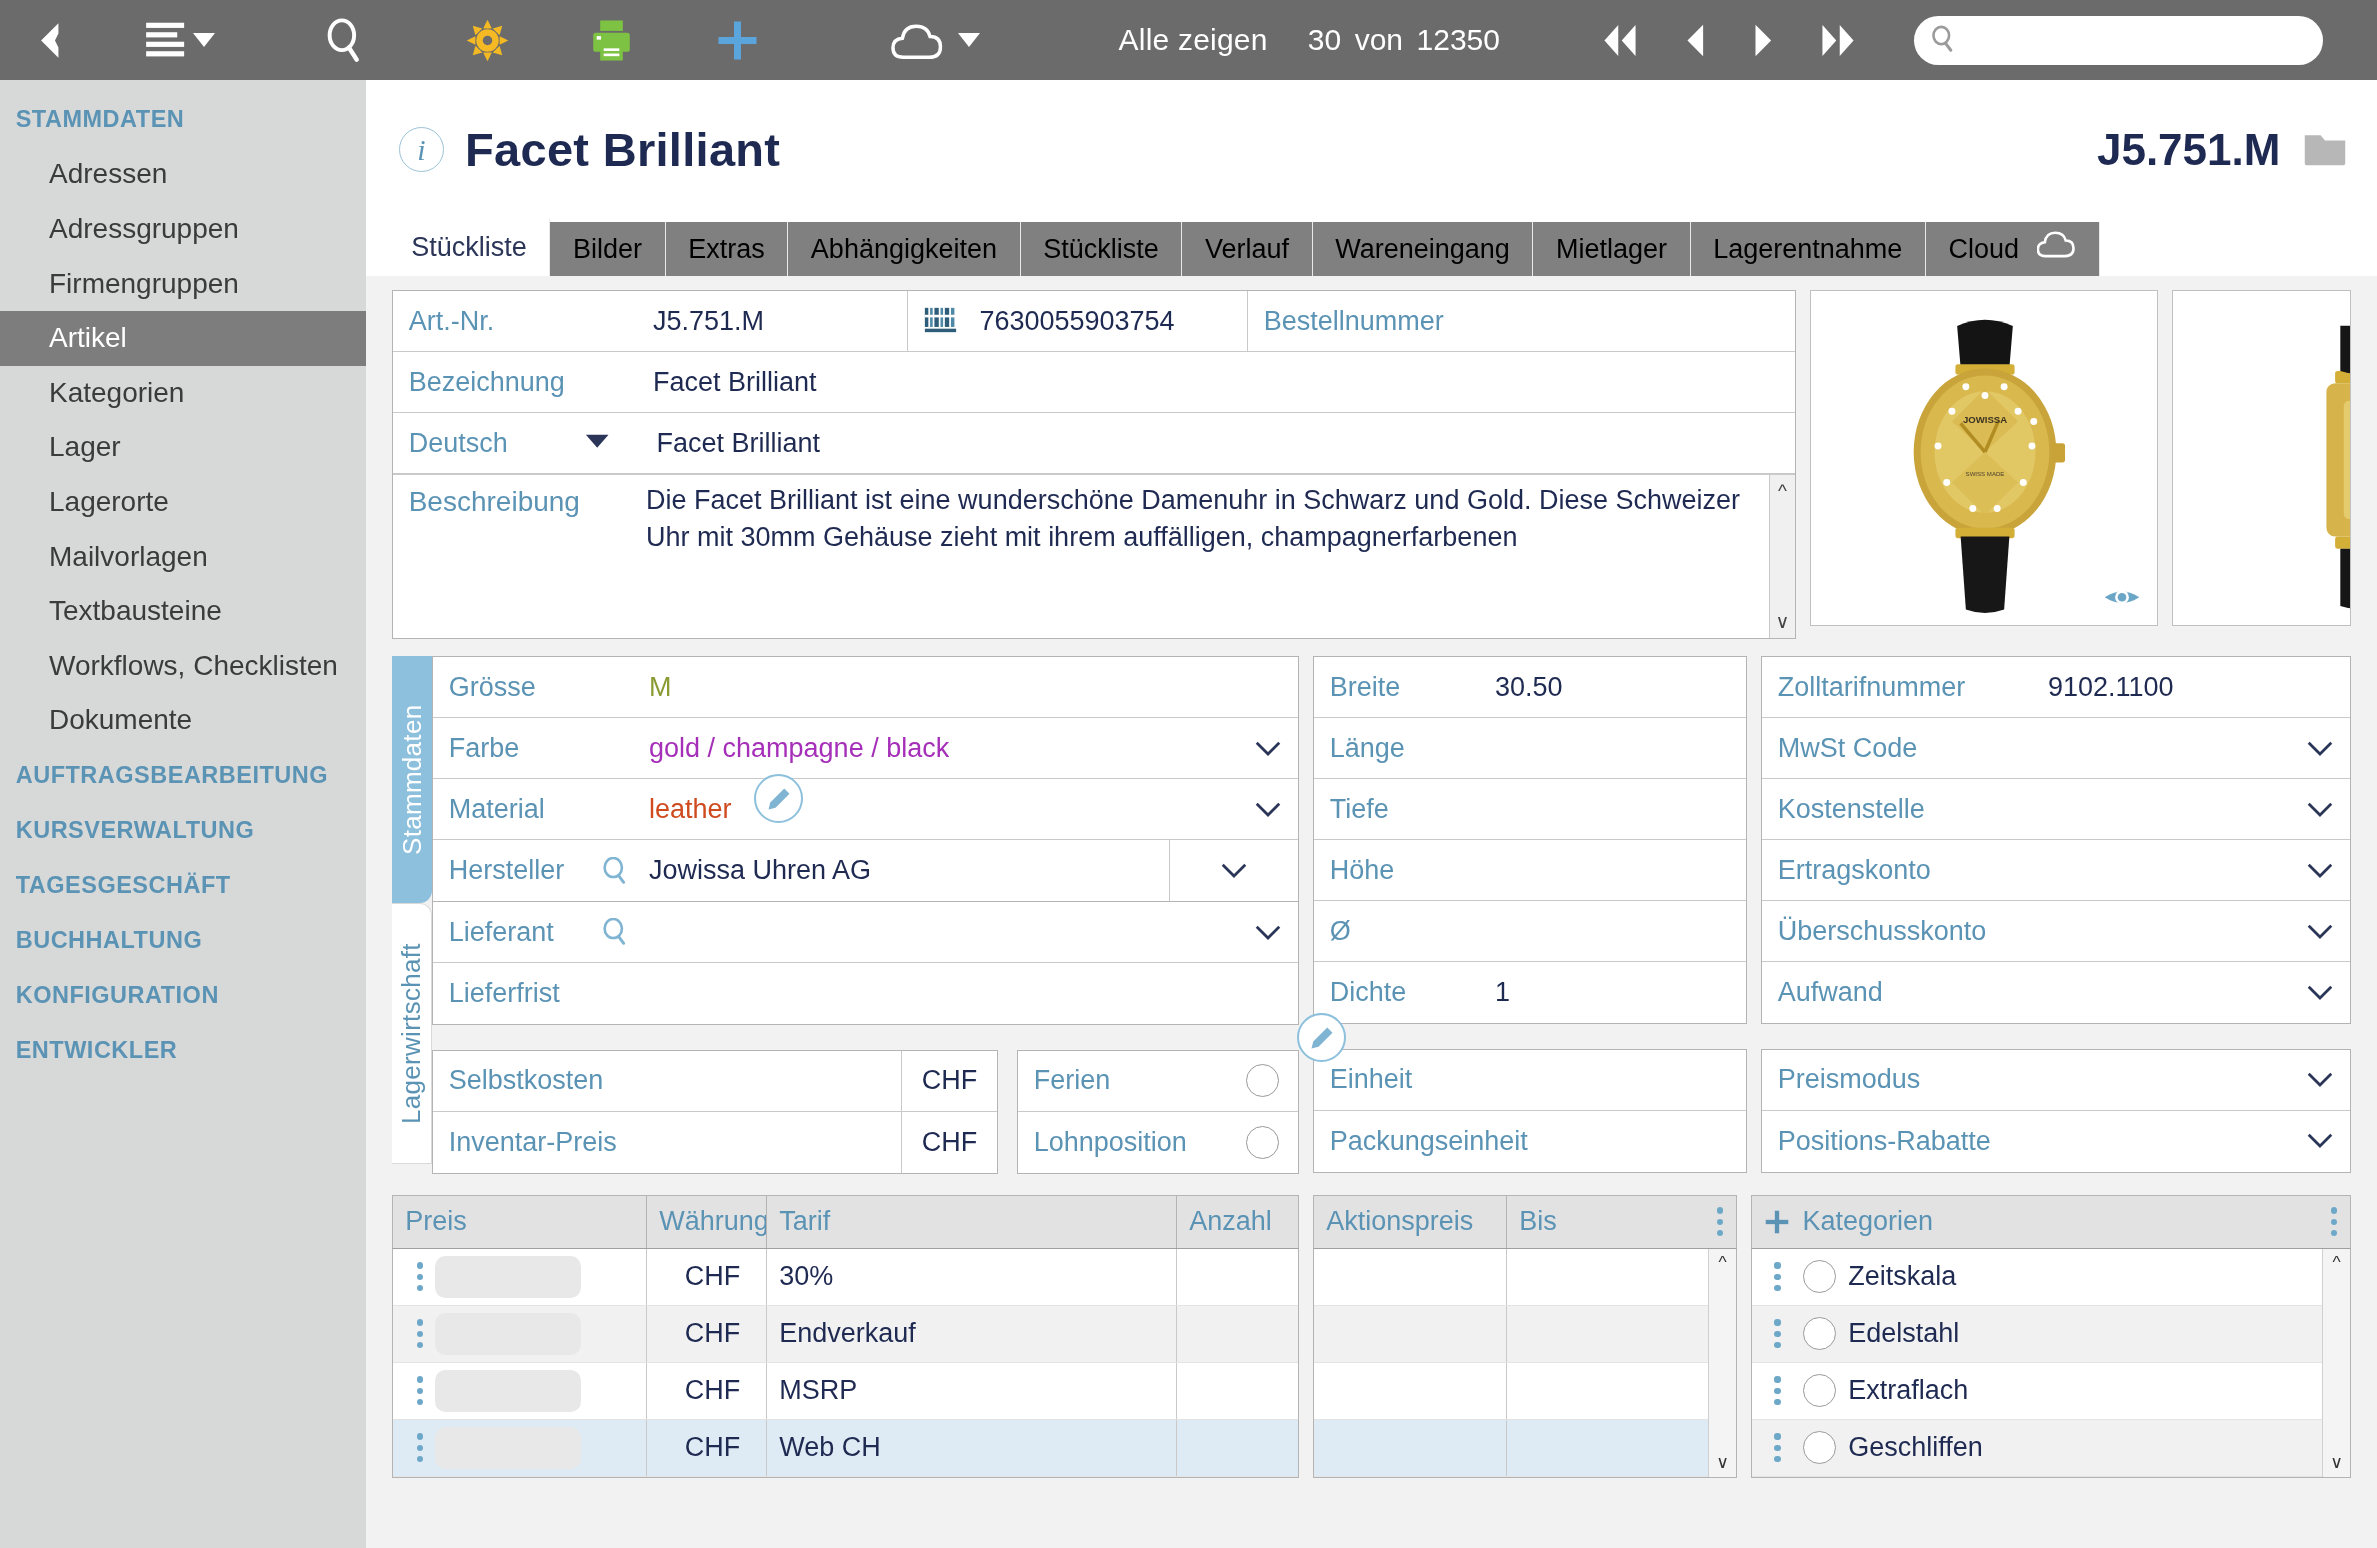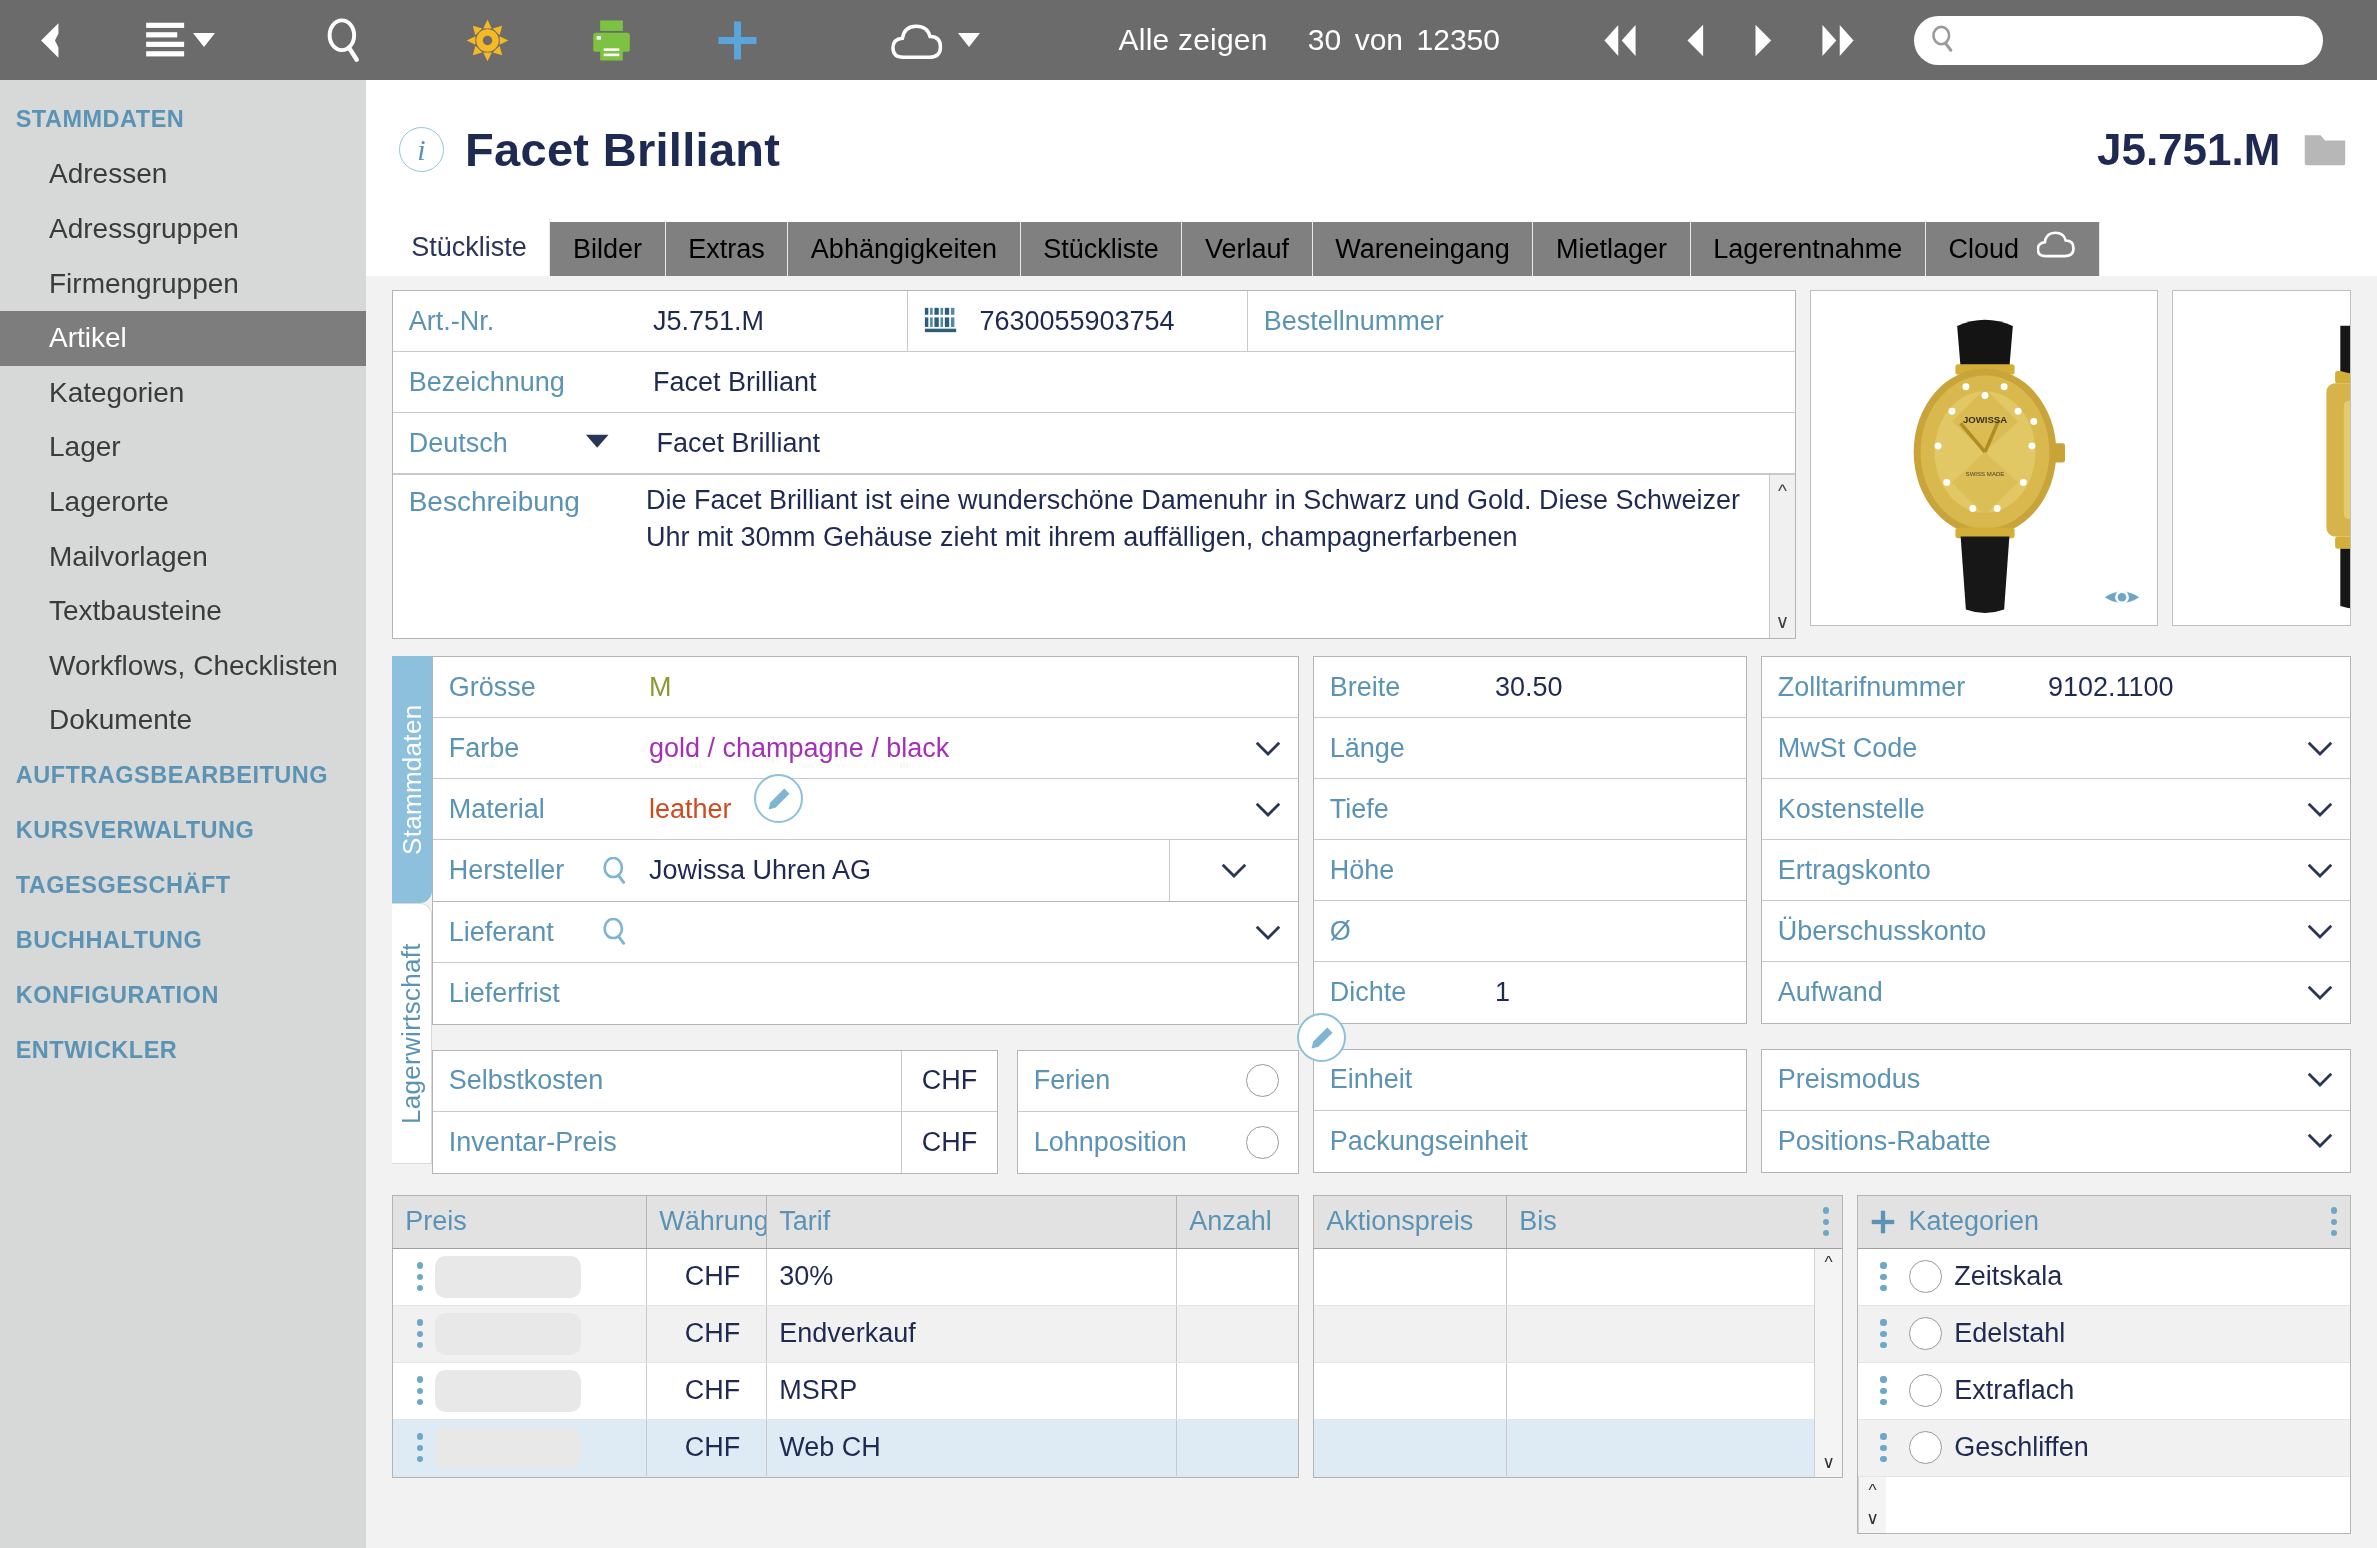--- a/index.html
+++ b/index.html
@@ -744,21 +744,21 @@
                     </span>
                   <span class="pill"></span>
                 </span>
                 <span class="td" style="width:120px; border-left:1.7px solid #c9c9c9; justify-content:center;">CHF</span>
                 <span class="td" style="flex:1; border-left:1.7px solid #c9c9c9;">Web CH</span>
                 <span class="td" style="width:122px; border-left:1.7px solid #c9c9c9;"></span>
               </div>
             </div>
           </div>
 
-          <div style="width:530px;">
+          <div style="width:424px;">
             <div class="tbl-head">
               <span class="th" style="width:192px;">Aktionspreis</span>
               <span class="th" style="flex:1; border-left:1.7px solid #b4b4b4;">Bis</span>
               <span class="th" style="width:45px; justify-content:center;">
                 <span class="dots3">
                     <i></i>
                     <i></i>
                     <i></i>
                   </span>
               </span>
@@ -800,21 +800,21 @@
               </span>
               <span class="th">Kategorien</span>
               <span class="th" style="margin-left:auto; width:45px; justify-content:center;">
                 <span class="dots3">
                     <i></i>
                     <i></i>
                     <i></i>
                   </span>
               </span>
             </div>
-            <div class="tbl-body" style="display:flex;flex-direction:column;">
+            <div class="tbl-body" style="display:flex;">
               <div style="flex:1;">
                 <div class="tr">
                   <span class="dots3" style="margin-left:10.5px;">
                       <i></i>
                       <i></i>
                       <i></i>
                     </span>
                   <span class="radio" style="margin-left:10.5px;"></span>
                   <span class="td">Zeitskala</span>
                 </div>

